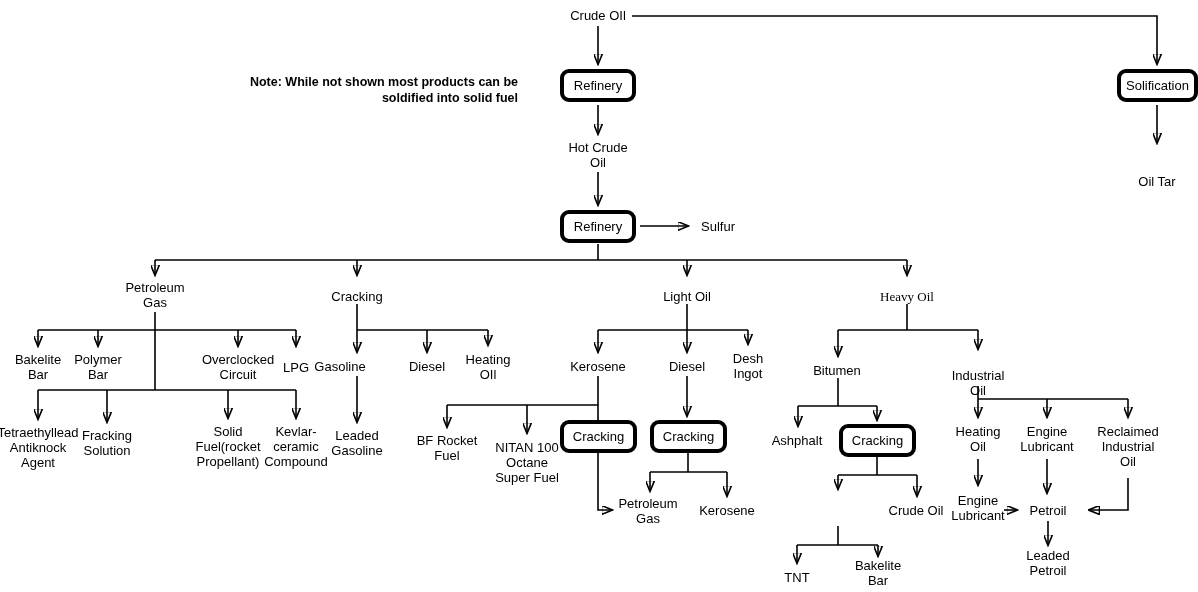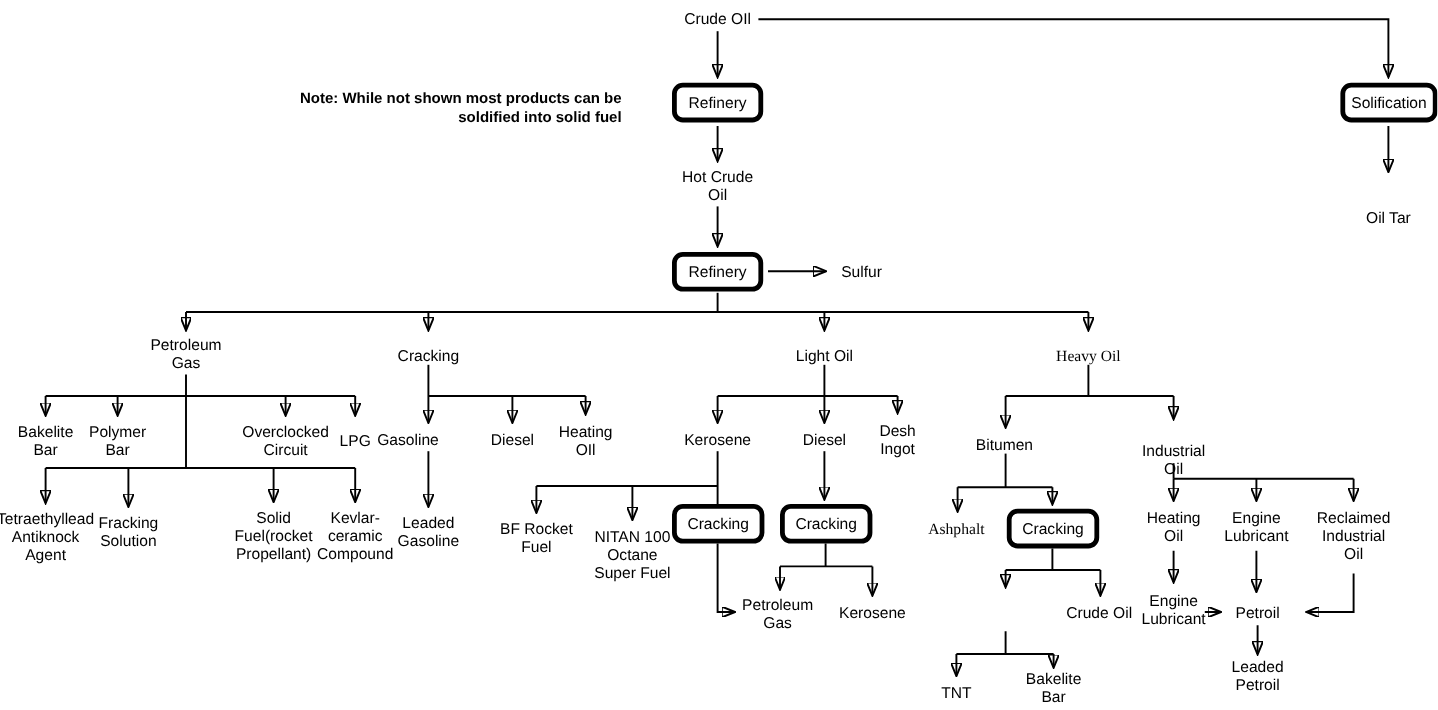--- a/index.html
+++ b/index.html
@@ -163,21 +163,21 @@
   <div class="lbl" style="left:327px;top:428px;width:60px;">Leaded Gasoline</div>
   <div class="lbl" style="left:566px;top:359px;width:64px;">Kerosene</div>
   <div class="lbl" style="left:662px;top:359px;width:50px;">Diesel</div>
   <div class="lbl" style="left:726px;top:351px;width:44px;">Desh Ingot</div>
   <div class="lbl" style="left:414px;top:433px;width:66px;">BF Rocket Fuel</div>
   <div class="lbl" style="left:492px;top:440px;width:70px;">NITAN 100 Octane Super Fuel</div>
   <div class="lbl" style="left:613px;top:496px;width:70px;">Petroleum Gas</div>
   <div class="lbl" style="left:695px;top:503px;width:64px;">Kerosene</div>
   <div class="lbl" style="left:807px;top:363px;width:60px;">Bitumen</div>
   <div class="lbl" style="left:947px;top:368px;width:62px;">Industrial Oil</div>
-  <div class="lbl" style="left:767px;top:433px;width:60px;font-family:Liberation Serif, serif;">Ashphalt</div>
+  <div class="lbl" style="left:767px;top:433px;width:60px;">Ashphalt</div>
   <div class="lbl" style="left:884px;top:503px;width:64px;">Crude Oil</div>
   <div class="lbl" style="left:779px;top:570px;width:36px;">TNT</div>
   <div class="lbl" style="left:851px;top:558px;width:54px;">Bakelite Bar</div>
   <div class="lbl" style="left:952px;top:424px;width:52px;">Heating Oil</div>
   <div class="lbl" style="left:1016px;top:424px;width:62px;">Engine Lubricant</div>
   <div class="lbl" style="left:1094px;top:424px;width:68px;">Reclaimed Industrial Oil</div>
   <div class="lbl" style="left:947px;top:493px;width:62px;">Engine Lubricant</div>
   <div class="lbl" style="left:1023px;top:503px;width:50px;">Petroil</div>
   <div class="lbl" style="left:1021px;top:548px;width:54px;">Leaded Petroil</div>
 

